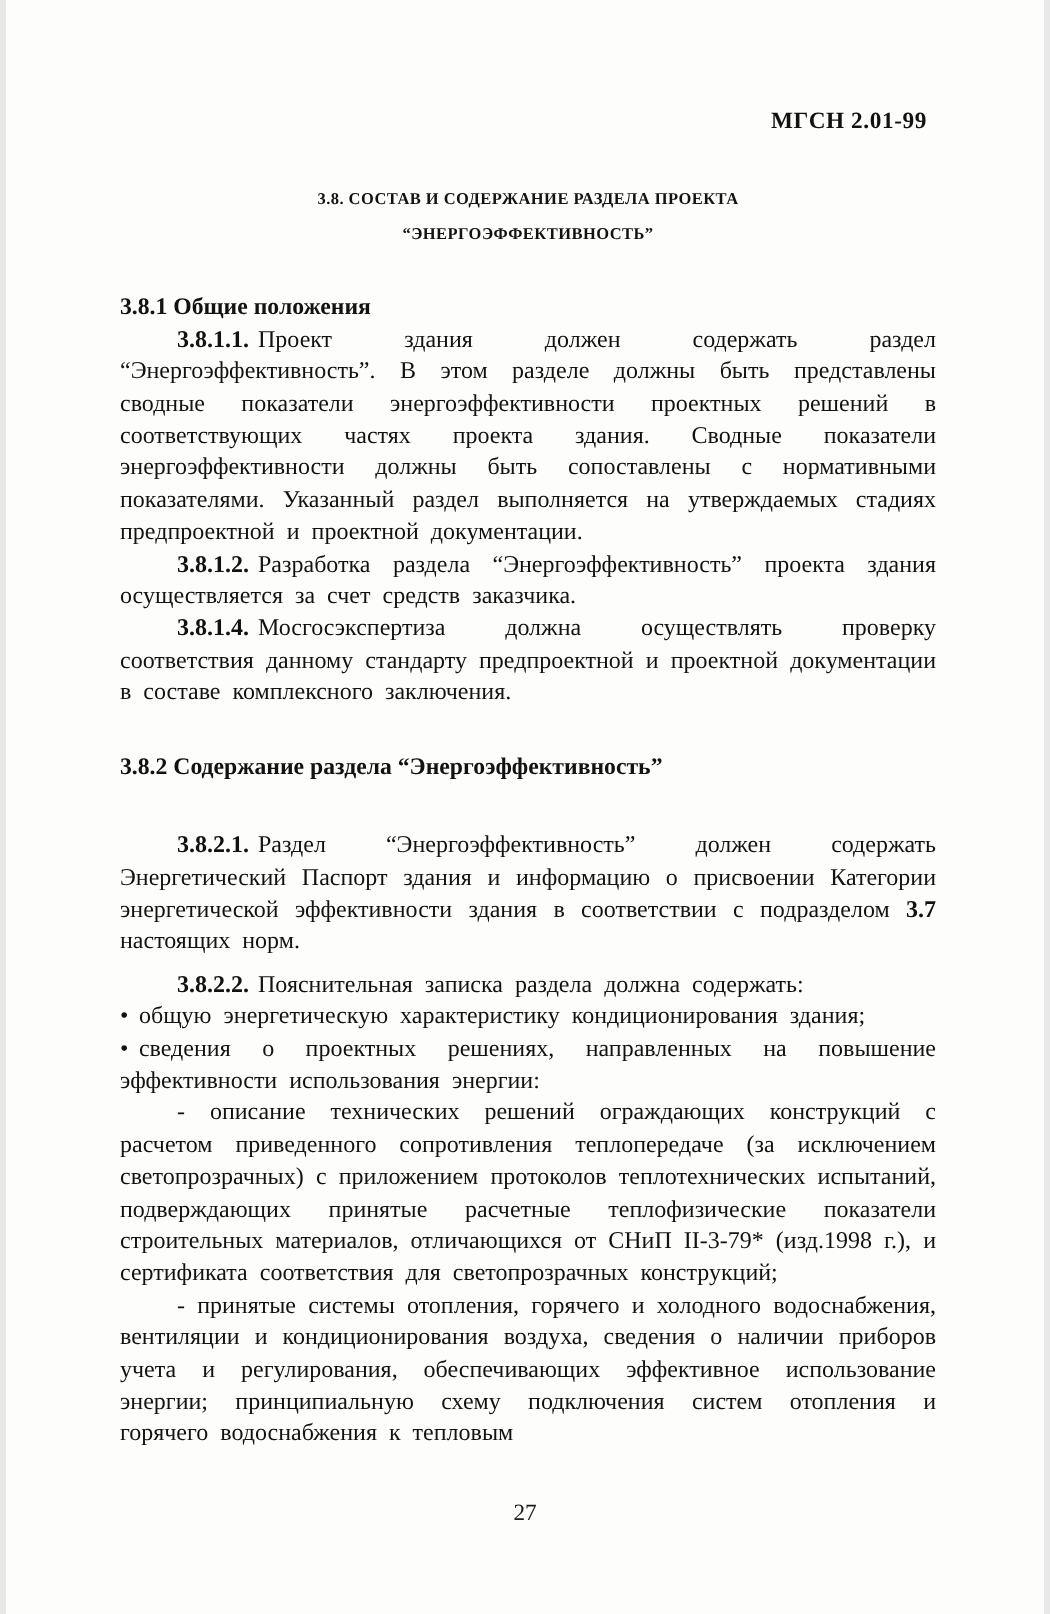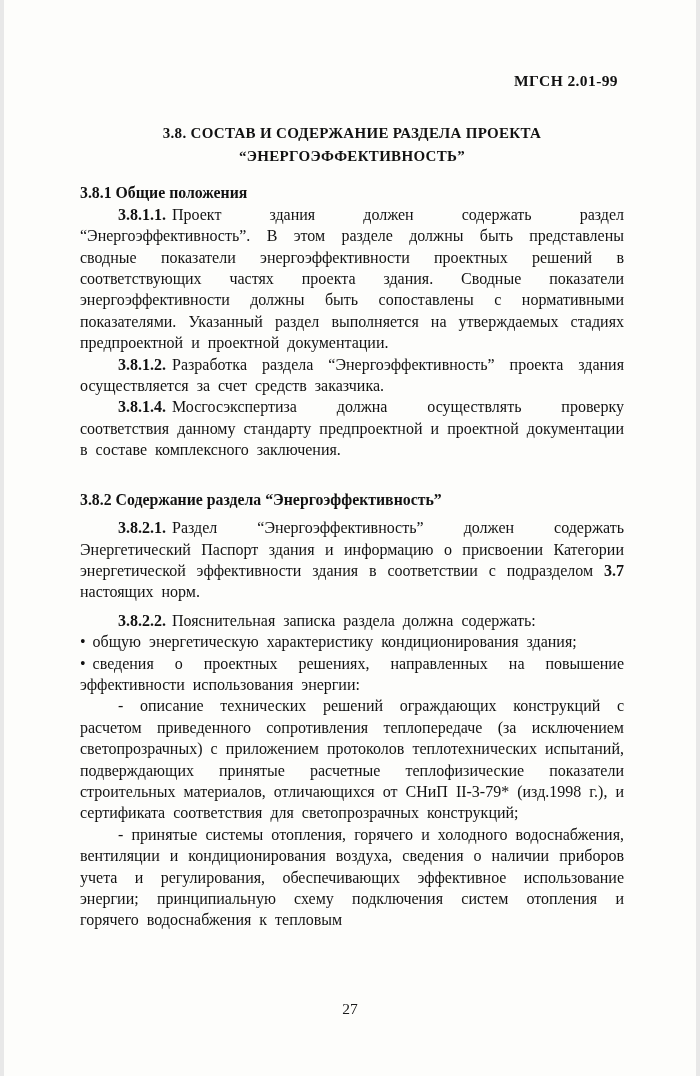--- a/index.html
+++ b/index.html
@@ -24,43 +24,43 @@
   .header-row {
     text-align: right;
     font-weight: bold;
     font-size: 15.5px;
     letter-spacing: 0.4px;
     padding-right: 6px;
   }
   .title {
     text-align: center;
     font-weight: bold;
-    font-size: 15px;
+    font-size: 11px;
     line-height: 23px;
     margin-top: 31px;
     letter-spacing: 0.3px;
   }
   .h2 {
     font-weight: bold;
     font-size: 15.8px;
-    margin-top: 14px;
+    margin-top: 26px;
   }
   .h2.gap-above {
     margin-top: 28px;
   }
   .para {
     margin: 0;
     text-align: justify;
     word-spacing: 4px;
   }
   .indent {
     text-indent: 38px;
   }
   .gap-md {
-    margin-top: 7px;
+    margin-top: 31px;
   }
   .gap-sm {
     margin-top: 7px;
   }
   .pnum {
     font-weight: bold;
     margin-right: 6px;
   }
   .ref-bold {
     font-weight: bold;

